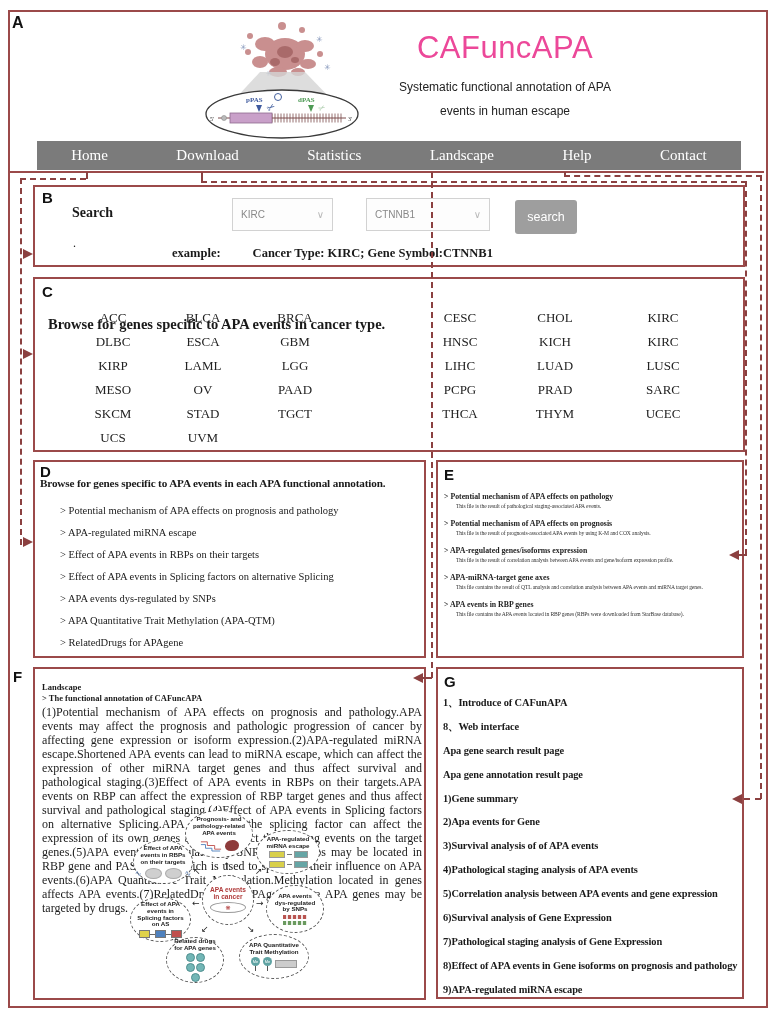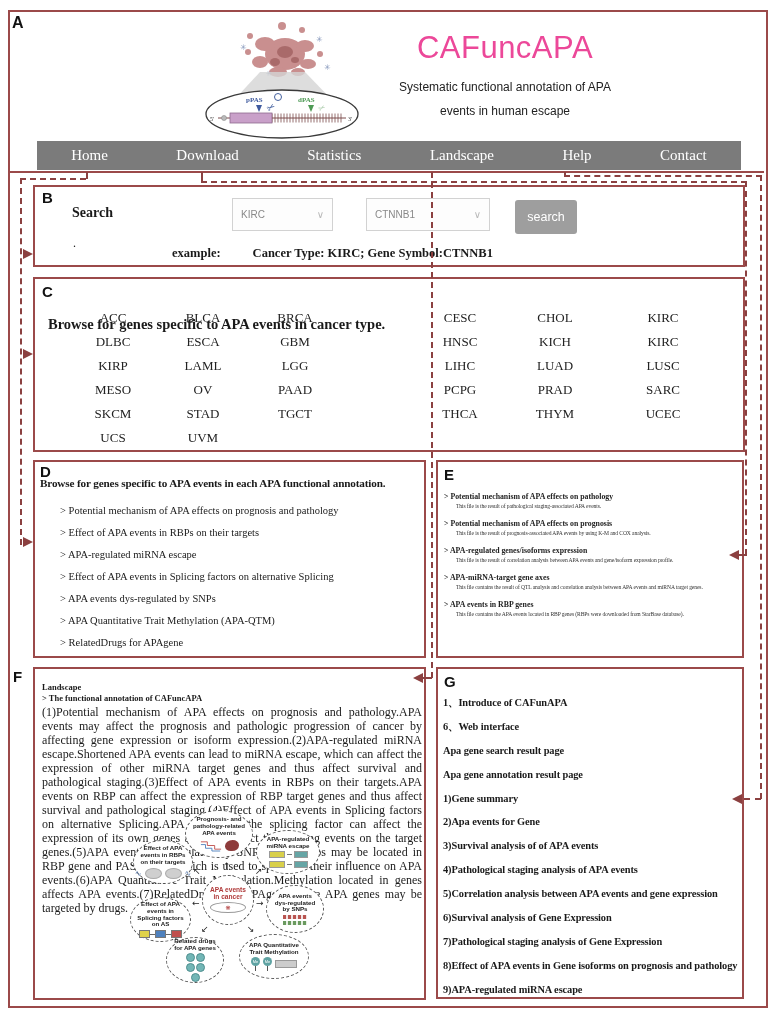--- a/index.html
+++ b/index.html
@@ -255,22 +255,22 @@
     <span>LUSC</span>
     <span>SARC</span>
     <span>UCEC</span>
   </div>
 
   <div class="panel" style="left:33px;top:460px;width:393px;height:198px;"></div>
   <div class="plabel" style="left:40px;top:463px;">D</div>
   <div class="d-title">Browse for genes specific to APA events in each APA functional annotation.</div>
   <div class="d-list">
     <div>&gt; Potential mechanism of APA effects on prognosis and pathology</div>
+    <div>&gt; APA-regulated miRNA escape</div>
     <div>&gt; Effect of APA events in RBPs on their targets</div>
-    <div>&gt; APA-regulated miRNA escape</div>
     <div>&gt; Effect of APA events in Splicing factors on alternative Splicing</div>
     <div>&gt; APA events dys-regulated by SNPs</div>
     <div>&gt; APA Quantitative Trait Methylation (APA-QTM)</div>
     <div>&gt; RelatedDrugs for APAgene</div>
   </div>
 
   <div class="panel" style="left:436px;top:460px;width:308px;height:198px;"></div>
   <div class="plabel" style="left:444px;top:466px;">E</div>
   <div class="e-list">
     <div class="e-item">
@@ -389,21 +389,21 @@
   <span class="f-arrow" style="left:193px;top:866px;">↖</span>
   <span class="f-arrow" style="left:256px;top:898px;">→</span>
   <span class="f-arrow" style="left:192px;top:898px;">←</span>
   <span class="f-arrow" style="left:247px;top:924px;">↘</span>
   <span class="f-arrow" style="left:201px;top:924px;">↙</span>
 
   <div class="panel" style="left:436px;top:667px;width:308px;height:332px;"></div>
   <div class="plabel" style="left:444px;top:673px;">G</div>
   <div class="g-list">
     <div>1、Introduce of CAFunAPA</div>
-    <div>6、Web interface</div>
+    <div>8、Web interface</div>
     <div>Apa gene search result page</div>
     <div>Apa gene annotation result page</div>
     <div>1)Gene summary</div>
     <div>2)Apa events for Gene</div>
     <div>3)Survival analysis of of APA events</div>
     <div>4)Pathological staging analysis of APA events</div>
     <div>5)Correlation analysis between APA events and gene expression</div>
     <div>6)Survival analysis of Gene Expression</div>
     <div>7)Pathological staging analysis of Gene Expression</div>
     <div>8)Effect of APA events in Gene isoforms on prognosis and pathology</div>

